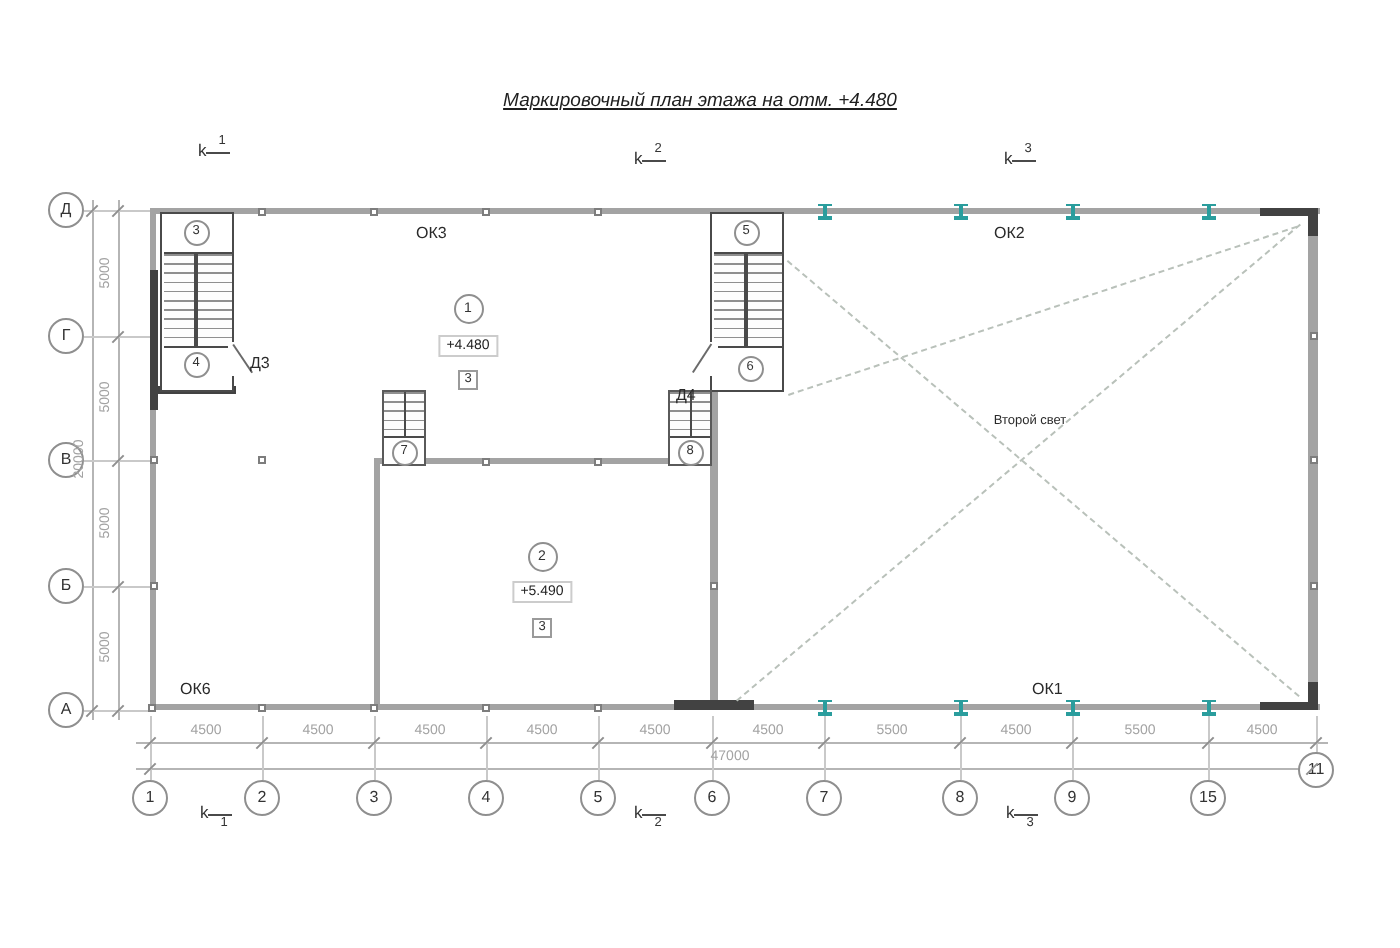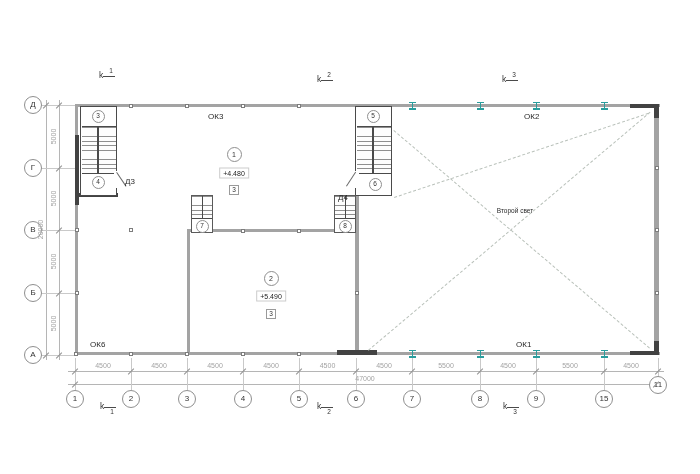--- a/index.html
+++ b/index.html
@@ -45,20 +45,21 @@
   .kmark.bottom .kl{margin-top:0;}
   .kmark.bottom .kn{border-bottom:none;border-top:1px solid #4a4a4a;padding:1px 2px 0 6px;margin-top:5px;}
   .doorleaf{position:absolute;height:0;border-top:1px solid #6a6a6a;transform-origin:0 0;}
   .whitepatch{position:absolute;background:#fff;}
 </style>
 </head>
 <body>
 
 <div id="plan">
 
+  <div class="title">Маркировочный план этажа на отм. +4.480</div>
 
   <div class="kmark" style="left:99px;top:68px">
     <span class="kl">k</span>
       <span class="kn">1</span>
   </div>
   <div class="kmark" style="left:317px;top:72px">
     <span class="kl">k</span>
       <span class="kn">2</span>
   </div>
   <div class="kmark" style="left:502px;top:72px">
@@ -133,21 +134,21 @@
 
   <div class="c mid" style="left:226.5px;top:146.5px">1</div>
   <div class="elev" style="left:234px;top:173px">+4.480</div>
   <div class="tbox" style="left:234px;top:190px">3</div>
 
   <div class="c mid" style="left:263.5px;top:270.5px">2</div>
   <div class="elev" style="left:271px;top:296px">+5.490</div>
   <div class="tbox" style="left:271px;top:314px">3</div>
 
   <div class="label" style="left:208px;top:113px">ОК3</div>
-  <div class="label" style="left:524px;top:113px">ОК2</div>
+  <div class="label" style="left:497px;top:113px">ОК2</div>
   <div class="label" style="left:516px;top:341px">ОК1</div>
   <div class="label" style="left:90px;top:341px">ОК6</div>
   <div class="label" style="left:125px;top:178px">Д3</div>
   <div class="label" style="left:338px;top:194px">Д4</div>
   <div class="label" style="left:485px;top:208px;width:60px;text-align:center;font-size:6.5px">Второй свет</div>
 
 <div class="dline" style="left: 68px; top: 371px; width: 596px; height: 1px;"></div>
     <div class="dline" style="left: 68px; top: 384px; width: 596px; height: 1px;"></div>
     <div class="dline" style="left: 59px; top: 100px; width: 1px; height: 260px;"></div>
     <div class="dline" style="left: 46px; top: 100px; width: 1px; height: 260px;"></div>

